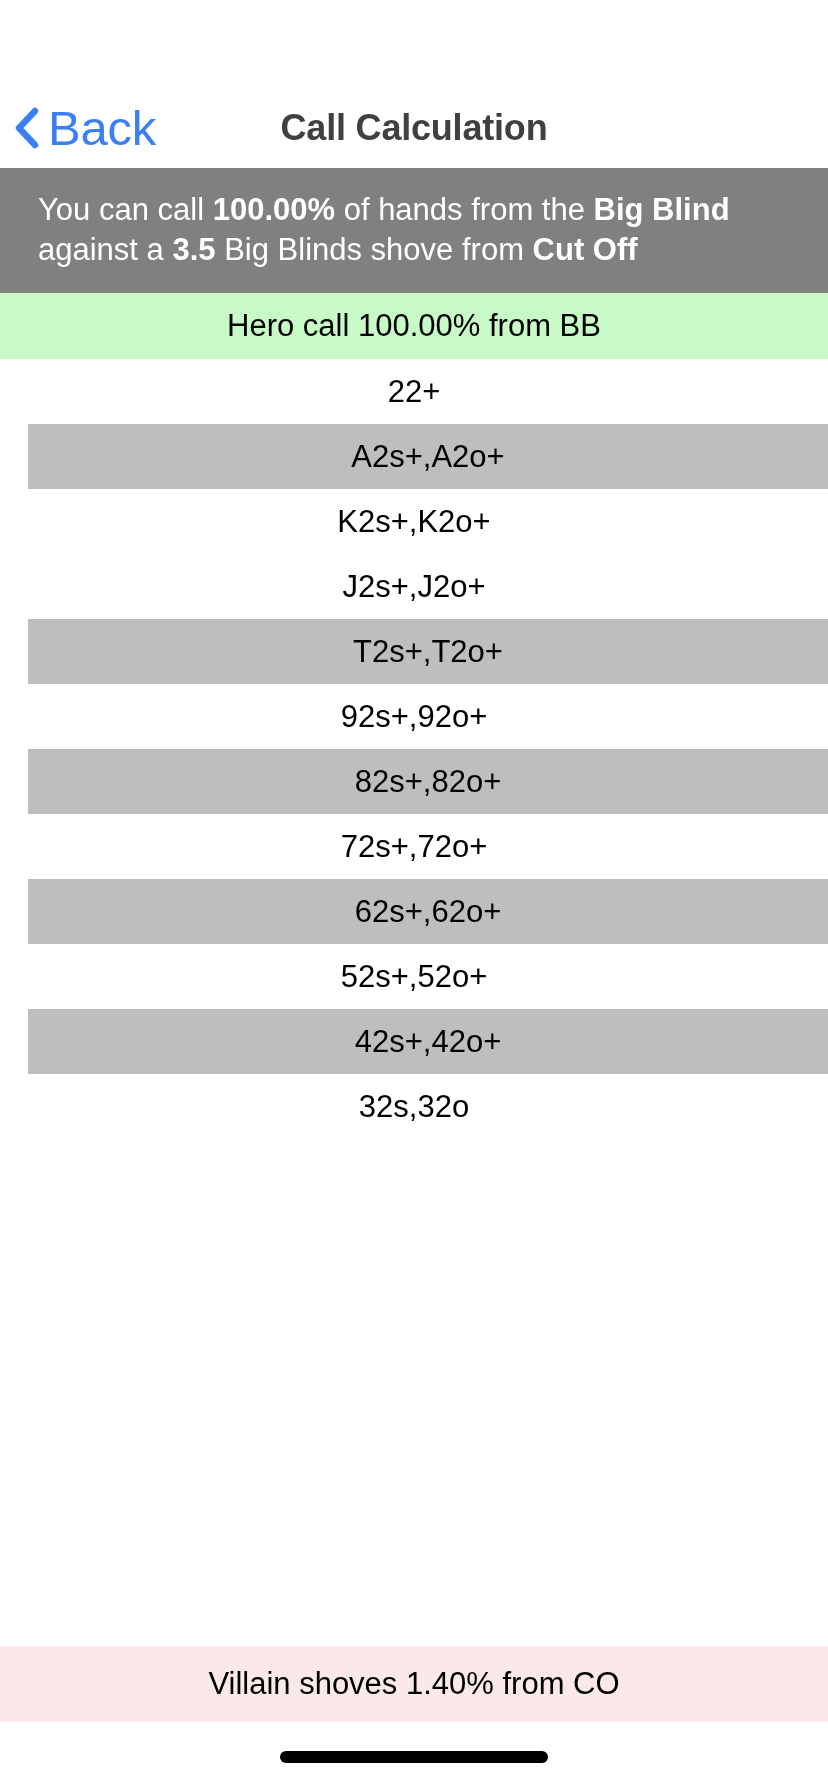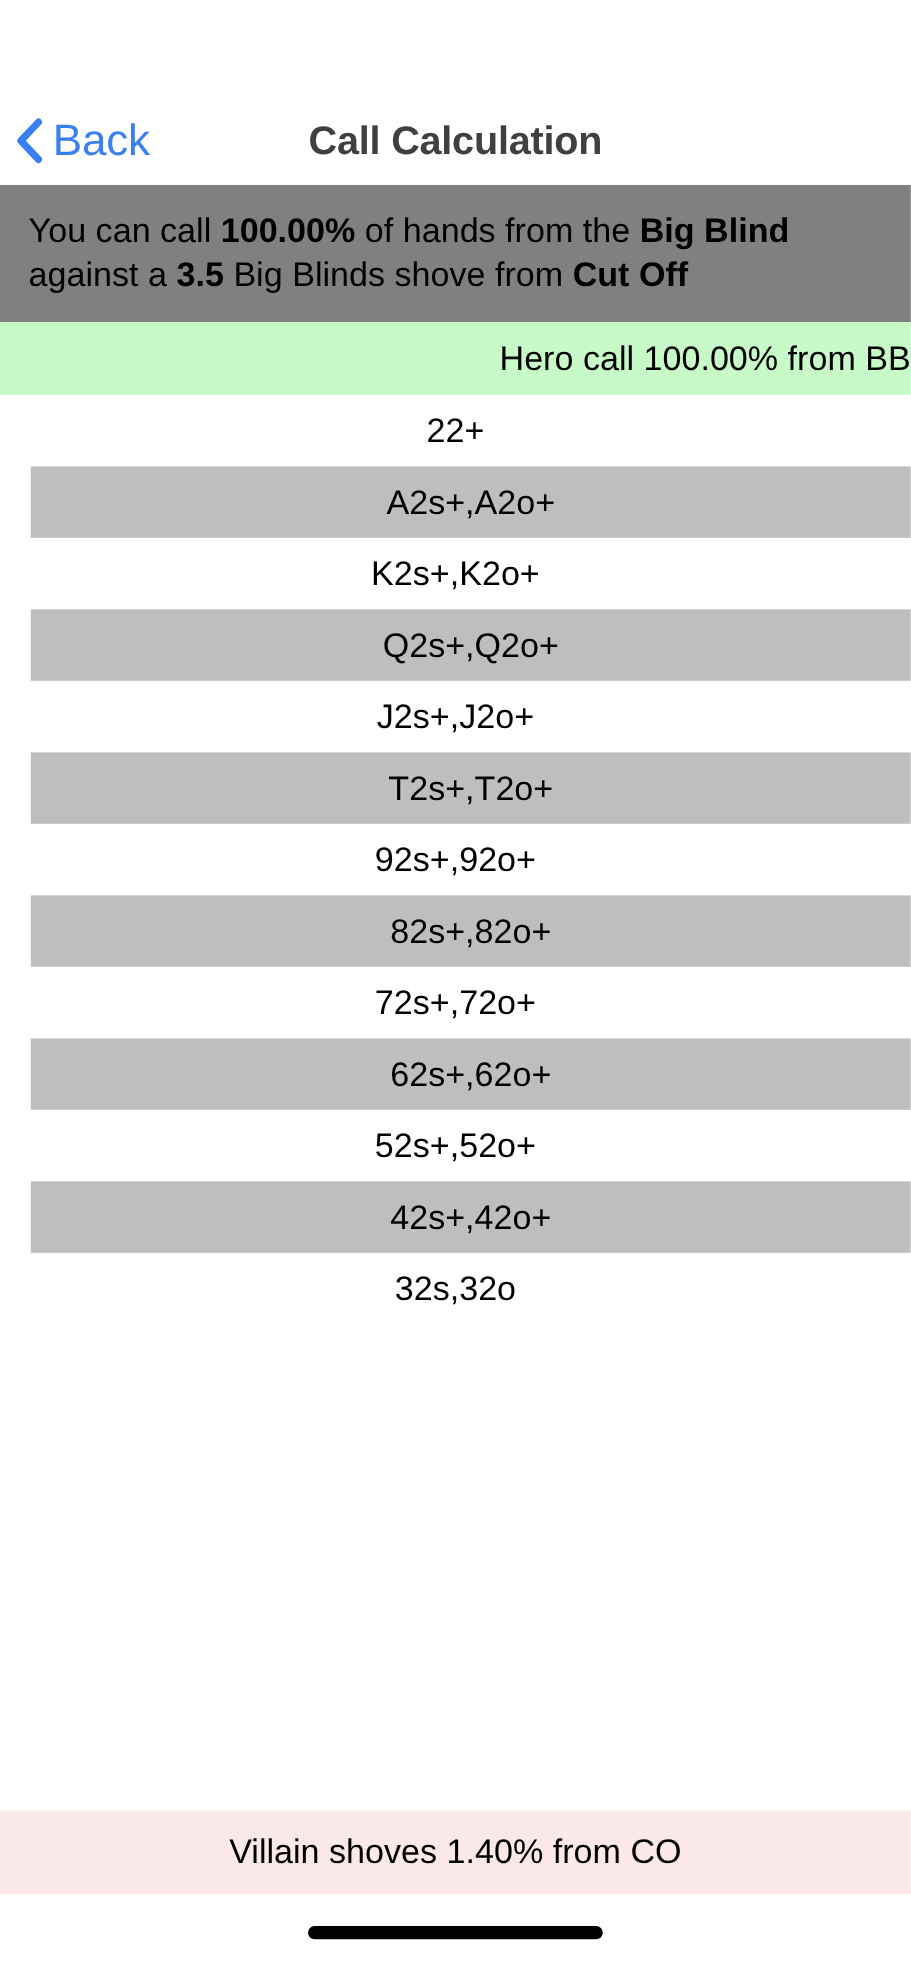--- a/index.html
+++ b/index.html
@@ -48,21 +48,21 @@
     gap: 8px;
     cursor: pointer;
   }
   .chevron-icon {
     width: 26px;
     height: 42px;
     display: block;
   }
   .chevron-icon svg { display: block; }
   .back-label {
-    font-size: 40px;
+    font-size: 49px;
     color: #3b7ff5;
     letter-spacing: -0.2px;
     line-height: 1;
   }
   .nav-title {
     position: absolute;
     left: 0;
     right: 0;
     top: 0;
     height: 80px;
@@ -72,36 +72,36 @@
     font-size: 36px;
     font-weight: bold;
     color: #404040;
     letter-spacing: -0.2px;
   }
 
   
   .banner {
     flex: 0 0 auto;
     background: #808080;
-    color: #000000;
-    padding: 22px 26px 24px 26px;
+    color: #ffffff;
+    padding: 22px 26px 24px 38px;
     font-size: 31px;
     line-height: 1.28;
     box-sizing: border-box;
     min-height: 86px;
   }
   .banner b { font-weight: bold; }
 
   
   .hero-row {
     flex: 0 0 66px;
     background: #c8fac8;
     display: flex;
     align-items: center;
-    justify-content: flex-end;
+    justify-content: center;
     font-size: 31px;
     color: #000000;
   }
 
   
   .hand-list {
     flex: 1 1 auto;
     background: #ffffff;
     overflow: hidden;
   }
@@ -175,23 +175,20 @@
   <div class="hand-list">
       <div class="hand-row">
         <span>22+</span>
       </div>
       <div class="hand-row alt">
         <span>A2s+,A2o+</span>
       </div>
       <div class="hand-row">
         <span>K2s+,K2o+</span>
       </div>
-      <div class="hand-row alt">
-        <span>Q2s+,Q2o+</span>
-      </div>
       <div class="hand-row">
         <span>J2s+,J2o+</span>
       </div>
       <div class="hand-row alt">
         <span>T2s+,T2o+</span>
       </div>
       <div class="hand-row">
         <span>92s+,92o+</span>
       </div>
       <div class="hand-row alt">

